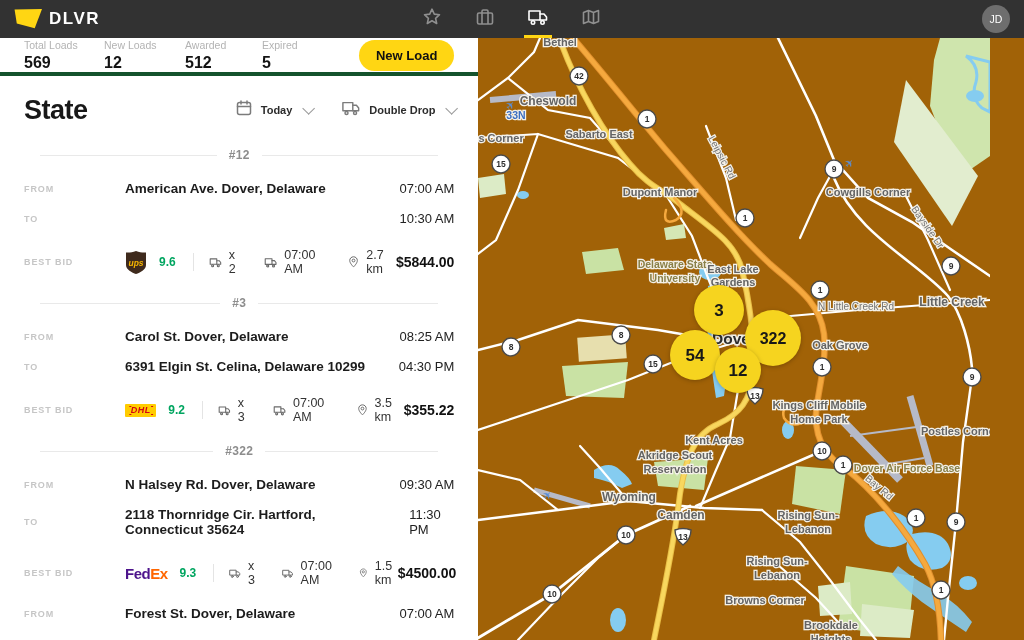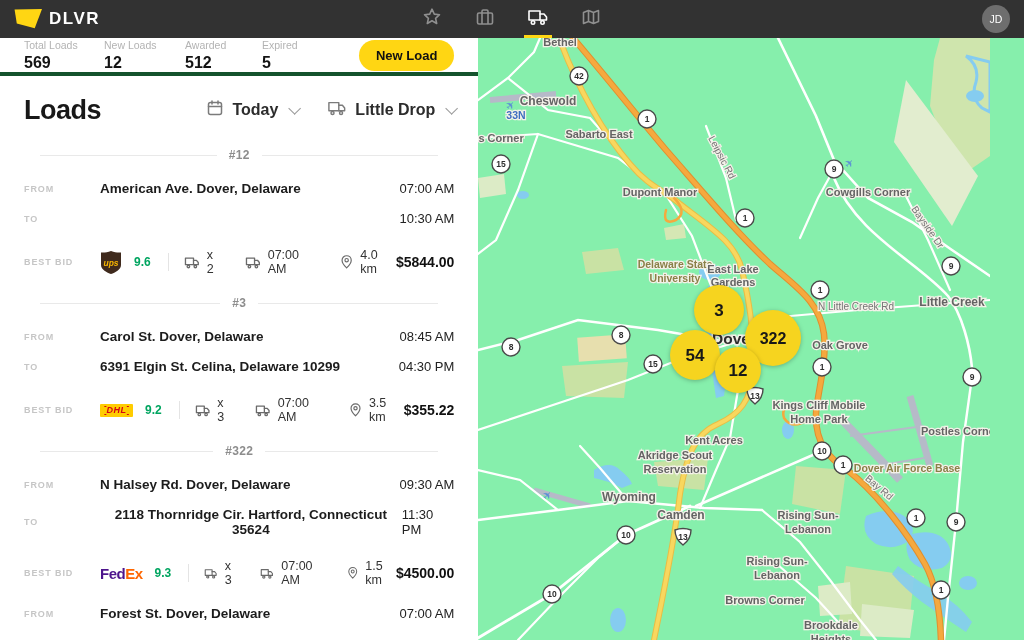--- a/index.html
+++ b/index.html
@@ -30,53 +30,53 @@
   .stat-label { font-size:10.5px; color:#b3b3b3; margin-bottom:3px; }
   .stat-value { font-size:16px; font-weight:bold; color:#141414; }
   .stat1{width:80px}.stat2{width:81px}.stat3{width:77px}.stat4{width:70px}
   .new-load-btn { margin-left:auto; background:#ffd613; border:none; border-radius:16px; height:31px; padding:0 17px;
                   font-family:inherit; font-size:13px; font-weight:bold; color:#111; cursor:pointer; }
 
   .loads-header { padding:16px 24px 0; display:flex; align-items:center; height:52px; }
   .page-title { font-size:27px; font-weight:bold; color:#181818; letter-spacing:-0.5px; }
   .filters { margin-left:auto; display:flex; align-items:center; gap:30px; }
   .filter { display:flex; align-items:center; gap:8px; cursor:pointer; }
-  .filter-label { font-size:16px; font-weight:bold; color:#2c2c2c; }
+  .filter-label { font-size:11px; font-weight:bold; color:#2c2c2c; }
   .chevron { width:9px; height:9px; border-right:1.6px solid #9a9a9a; border-bottom:1.6px solid #9a9a9a;
              transform:rotate(45deg) translateY(-3px); margin-left:2px; }
 
   .card-divider { margin:20px 40px 0; height:14px; display:flex; align-items:center; gap:12px; }
   .card-divider::before, .card-divider::after { content:""; flex:1; border-top:1px solid #e9e9e9; }
   .card-id { font-size:12px; font-weight:bold; color:#8d8d8d; letter-spacing:0.3px; }
 
-  .row { display:flex; align-items:center; padding:0 24px; margin-top:15px; }
+  .row { display:flex; align-items:center; padding:0 24px; margin-top:15px;gap:25px; }
   .row.first { margin-top:19px; }
   .row-label { width:76px; flex:0 0 76px; font-size:9px; font-weight:bold; color:#c6c6c6; letter-spacing:0.9px; }
-  .row-addr { font-size:13.5px; font-weight:bold; color:#1c1c1c;text-align:center; }
+  .row-addr { font-size:13.5px; font-weight:bold; color:#1c1c1c; }
   .row-time { margin-left:auto; font-size:13px; color:#222; }
 
   .bid-row { margin-top:22px; min-height:26px; }
   .bid-main { display:flex; align-items:center; flex:1; }
   .rating { font-size:12px; font-weight:bold; color:#00a560; margin-left:12px; }
   .vsep { width:1px; height:18px; background:#e4e4e4; margin:0 15px 0 17px; }
   .bid-metric { display:flex; align-items:center; gap:7px; font-size:12.5px; color:#333; }
   .bid-metric + .bid-metric { margin-left:22px; }
   .bid-metric svg { stroke:#6a6a6a; }
   .price { margin-left:auto; font-size:14px; font-weight:bold; color:#111; }
 
   .logo-ups { display:inline-flex; }
   .logo-dhl { background:#ffcc00; padding:1px 4px; display:inline-flex; align-items:center; height:13px; border-radius:1px; }
   .logo-dhl span { color:#d40511; font-size:9px; font-weight:bold; font-style:italic; letter-spacing:0.5px; line-height:1; }
   .logo-dhl .dash { letter-spacing:-1px; font-size:8px; }
   .logo-fedex { font-size:15px; font-weight:bold; letter-spacing:-0.5px; }
   .logo-fedex .fed { color:#4d148c; }
   .logo-fedex .ex { color:#ff6600; }
 
   
-  .map { width:584px; position:relative; background:#86efac; overflow:hidden; }
+  .map { width:584px; position:relative; background:#a16207; overflow:hidden; }
   .map svg { position:absolute; left:0; top:0; }
   .mlabel { font-size:11px; font-weight:bold; fill:#646464; paint-order:stroke; stroke:#f4f1e9; stroke-width:2.5px; }
   .mlabel.big { font-size:12px; }
   .mlabel.city { font-size:15.5px; fill:#2d2d2d; stroke-width:3px; }
   .mlabel.blue { fill:#3d6fc0; font-size:10.5px; }
   .mlabel.poi { fill:#8a8048; font-size:10.5px; }
   .mlabel.road { font-size:10px; fill:#757575; font-weight:normal; }
   .shield-num { font-size:8.5px; font-weight:bold; fill:#2e2e2e; }
   .marker-circle { fill:#f6d41f; }
   .marker-num { font-weight:bold; fill:#181818; }
@@ -147,42 +147,42 @@
           <div class="stat-value">512</div>
         </div>
         <div class="stat stat4">
           <div class="stat-label">Expired</div>
           <div class="stat-value">5</div>
         </div>
         <button class="new-load-btn">New Load</button>
       </div>
 
       <div class="loads-header">
-        <h1 class="page-title">Loads</h1>
+        <h1 class="page-title">State</h1>
         <div class="filters">
           <div class="filter">
             <span>
               <svg width="18" height="18" viewBox="0 0 18 18" fill="none" stroke="#7b7b7b" stroke-width="1.5" stroke-linecap="round">
                 <rect x="2.5" y="3.5" width="13" height="12" rx="2"></rect>
                 <path d="M6 2 v3 M12 2 v3 M2.5 7.5 h13"></path>
               </svg>
             </span>
             <span class="filter-label">Today</span>
             <span class="chevron"></span>
           </div>
           <div class="filter">
             <span>
               <svg width="20" height="18" viewBox="0 0 22 20" fill="none" stroke="#7b7b7b" stroke-width="1.6" stroke-linejoin="round" stroke-linecap="round">
                 <rect x="2" y="4" width="11" height="9"></rect>
                 <path d="M13 7 h4 l2.5 3 v3 h-6.5"></path>
                 <circle cx="6" cy="15.5" r="1.7"></circle>
                   <circle cx="15.5" cy="15.5" r="1.7"></circle>
               </svg>
             </span>
-            <span class="filter-label">Little Drop</span>
+            <span class="filter-label">Double Drop</span>
             <span class="chevron"></span>
           </div>
         </div>
       </div>
 
       <article>
         <div class="card-divider">
             <span class="card-id">#12</span>
           </div>
         <div class="row first">
@@ -221,35 +221,35 @@
                   <circle cx="6" cy="15.5" r="1.7"></circle>
                   <circle cx="15.5" cy="15.5" r="1.7"></circle>
                 </svg>
               <span>07:00 AM</span>
             </span>
             <span class="bid-metric">
               <svg width="14" height="16" viewBox="0 0 18 20" fill="none" stroke-width="1.6">
                   <path d="M9 1.5 C5.5 1.5 2.8 4.2 2.8 7.6 c0 4.6 6.2 10.4 6.2 10.4 s6.2-5.8 6.2-10.4 C15.2 4.2 12.5 1.5 9 1.5 Z"></path>
                   <circle cx="9" cy="7.6" r="2.3"></circle>
                 </svg>
-              <span>4.0 km</span>
+              <span>2.7 km</span>
             </span>
             <span class="price">$5844.00</span>
           </div>
         </div>
       </article>
 
       <article>
         <div class="card-divider">
             <span class="card-id">#3</span>
           </div>
         <div class="row first">
           <span class="row-label">FROM</span>
           <span class="row-addr">Carol St. Dover, Delaware</span>
-          <span class="row-time">08:45 AM</span>
+          <span class="row-time">08:25 AM</span>
         </div>
         <div class="row">
           <span class="row-label">TO</span>
           <span class="row-addr">6391 Elgin St. Celina, Delaware 10299</span>
           <span class="row-time">04:30 PM</span>
         </div>
         <div class="row bid-row">
           <span class="row-label">BEST BID</span>
           <div class="bid-main">
             <span class="logo-dhl">

